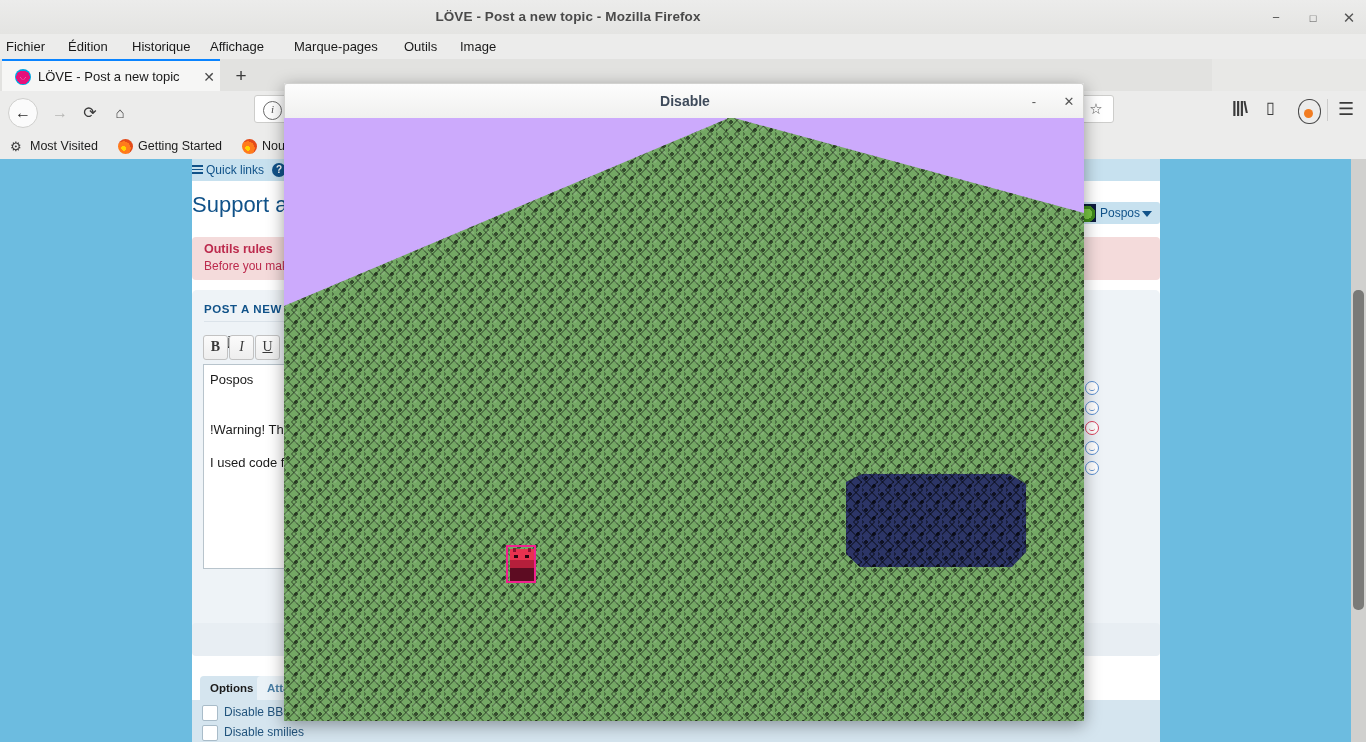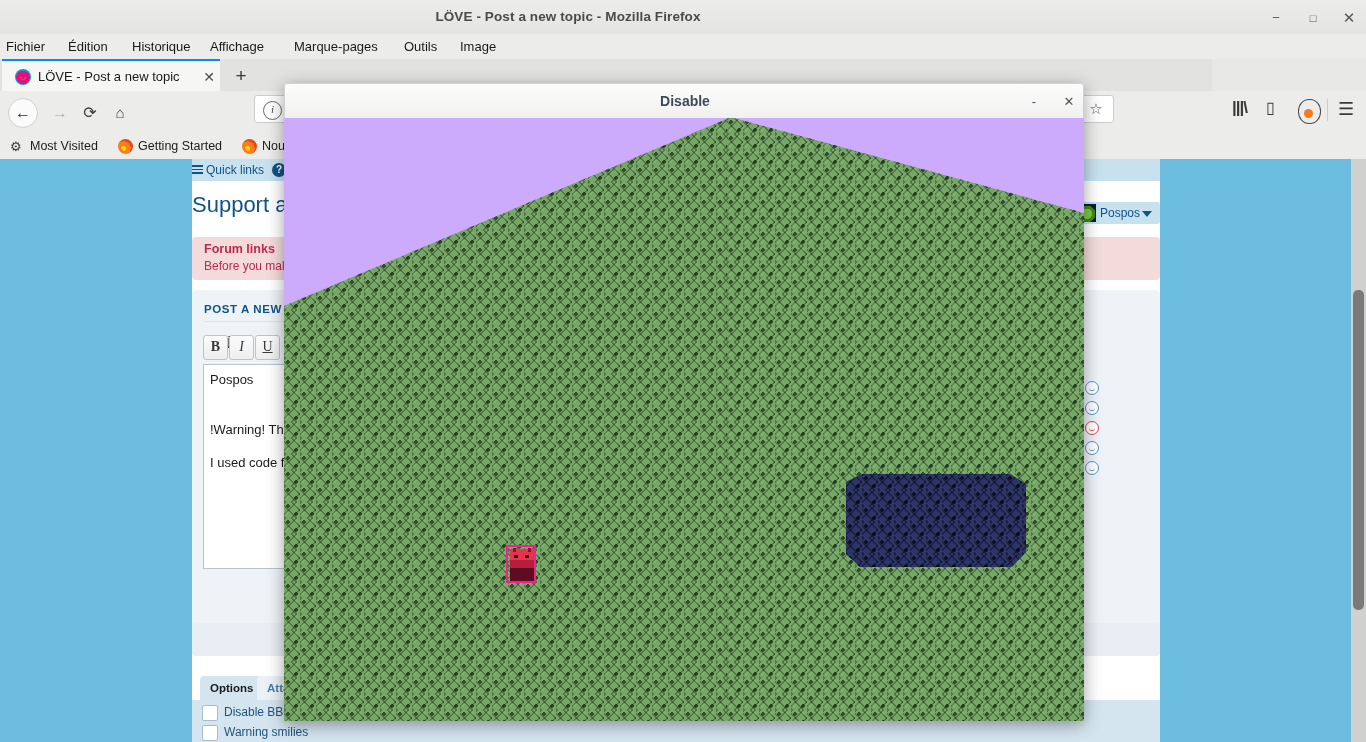--- a/index.html
+++ b/index.html
@@ -447,21 +447,21 @@
     <div id="user-pill">
       <div id="user-avatar"></div>
       <div id="user-name">Pospos</div>
       <div id="user-caret"></div>
     </div>
   </div>
 
   <div id="forum-title">Support an</div>
 
   <div id="rules-box">
-    <div id="rules-title">Forum links</div>
+    <div id="rules-title">Outils rules</div>
     <div id="rules-text">Before you make a</div>
   </div>
 
   <div id="postpanel">
     <div id="post-head">POST A NEW TOP</div>
     <div id="post-rule"></div>
     <div id="subject-label">Subject:</div>
   </div>
 
   <div class="bbtn" id="bb-b">B</div>
@@ -498,21 +498,21 @@
     <div class="ptab" id="ptab-attach">Attac</div>
   </div>
 
   <div id="opts-panel">
     <div class="optrow" style="top:3px">
       <div class="optbox"></div>
       <div class="optlbl">Disable BBCo</div>
     </div>
     <div class="optrow" style="top:23px">
       <div class="optbox"></div>
-      <div class="optlbl">Warning smilies</div>
+      <div class="optlbl">Disable smilies</div>
     </div>
   </div>
 </div>
 
 <div class="abs" id="pg-scrolltrack"></div>
 <div class="abs" id="pg-scrollthumb"></div>
 
 <div class="abs" id="game-win">
   <div id="game-title">
     <div id="game-title-text">Disable</div>

